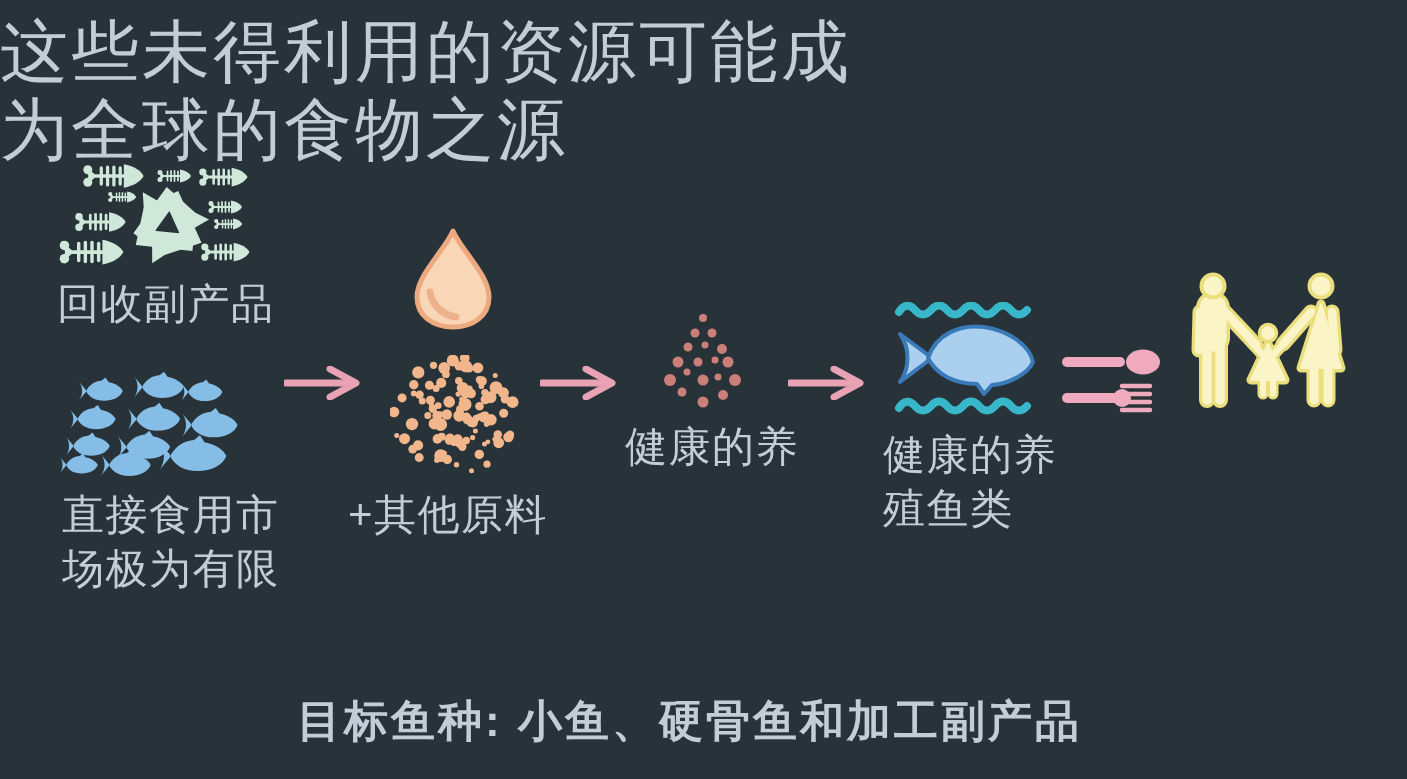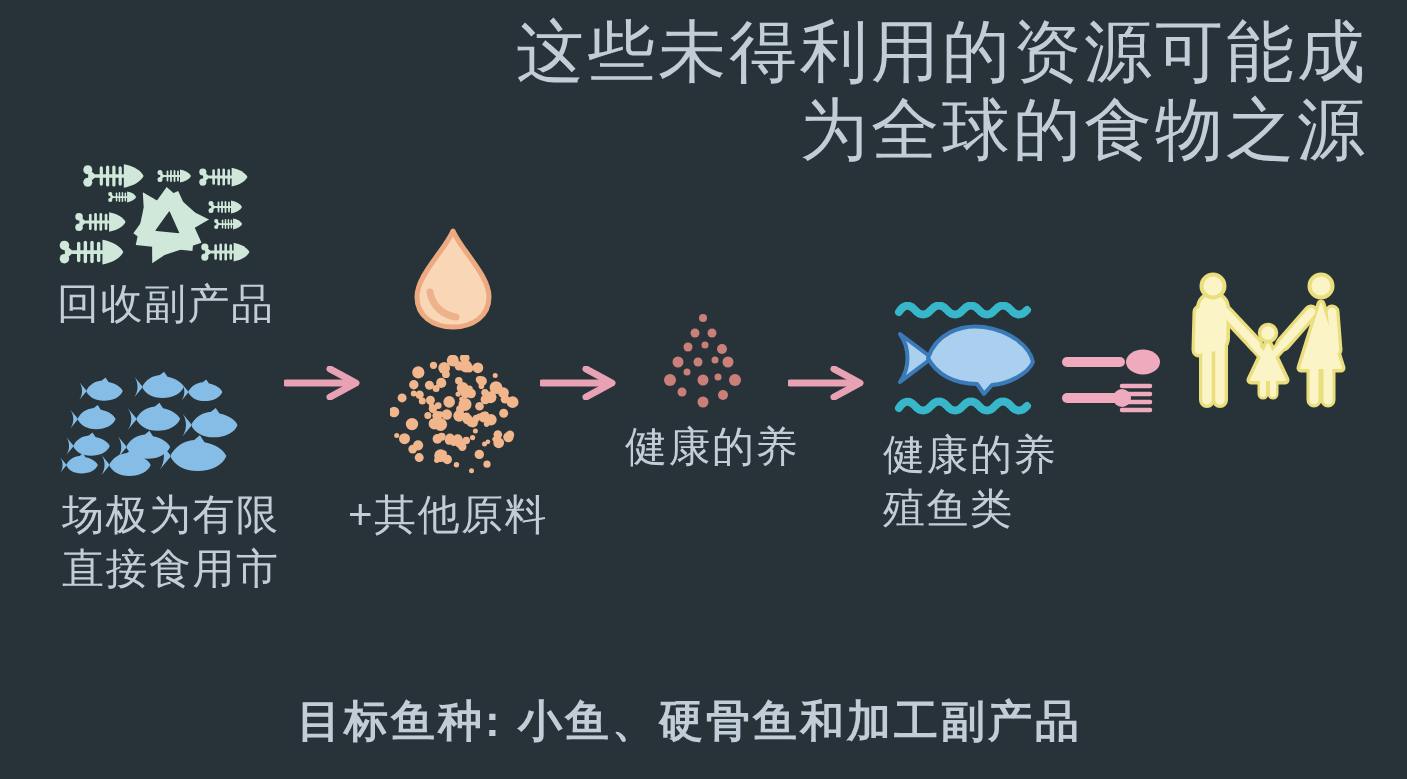--- a/index.html
+++ b/index.html
@@ -1,19 +1,19 @@
 <!DOCTYPE html>
 <html style="--background: #273339; --text: #c3cdd7; --mint: #cfe8da; --fish_blue: #85bde6; --arrow_pink: #e8a2b4; --utensil_pink: #f0aabe; --drop_fill: #f9d6b6; --drop_stroke: #edaa80; --drop_shine: #edb28a; --meal_dot: #f2b68c; --feed_dot: #ca7f79; --farmed_fish_fill: #abcfee; --farmed_fish_stroke: #3a7ab8; --wave_teal: #38b6ca; --family_fill: #faf4c6; --family_stroke: #ebdf7d;"><head>
 <meta charset="utf-8">
 <style>
   html,body{margin:0;padding:0;background:#273339;}
   .canvas{position:relative;width:1407px;height:779px;background:var(--background);
           overflow:hidden;font-family:"Liberation Sans","DejaVu Sans",sans-serif;}
   .abs{position:absolute;}
-  .title{left:0;top:12px;width:1368px;text-align:right;color:var(--text);
+  .title{left:0;top:12px;width:1368px;text-align:left;color:var(--text);
          font-size:68px;line-height:78px;letter-spacing:3px;font-weight:400;}
   .lbl{color:var(--text);font-size:42px;line-height:54px;letter-spacing:1.5px;}
   .footer{left:-14px;top:692px;width:1407px;text-align:center;color:var(--text);
           font-size:44px;font-weight:bold;letter-spacing:3px;}
 </style>
 </head>
 <body>
 
 <div class="canvas">
 
@@ -70,22 +70,22 @@
     <use href="#bfish" transform="translate(14.6,40) scale(0.78)"></use>
     <use href="#bfish" transform="translate(72,37.8) scale(0.9)"></use>
     <use href="#bfish" transform="translate(126.5,42.9) scale(0.95)"></use>
     <use href="#bfish" transform="translate(10.5,67.5) scale(0.75)"></use>
     <use href="#bfish" transform="translate(62,65.8) scale(0.9)"></use>
     <use href="#bfish" transform="translate(4.5,88.3) scale(0.65)"></use>
     <use href="#bfish" transform="translate(45.5,84.7) scale(0.85)"></use>
     <use href="#bfish" transform="translate(103.5,70.3) scale(1.15)"></use>
   </svg>
   <div class="abs lbl" style="left:62px;top:488px">
+    <div>直接食用市</div>
     <div>场极为有限</div>
-    <div>直接食用市</div>
   </div>
 
   <svg class="abs" style="left:284px;top:366px" width="78" height="34" viewBox="0 0 78 34">
     <g stroke="var(--arrow_pink)" stroke-width="7" fill="none" stroke-linecap="round" stroke-linejoin="round">
       <line x1="2" y1="17" x2="62" y2="17"></line>
         <path d="M46,3 L72,17 L46,31"></path>
     </g>
   </svg>
 
   <svg class="abs" style="left:413px;top:226px" width="80" height="106" viewBox="0 0 80 106">

